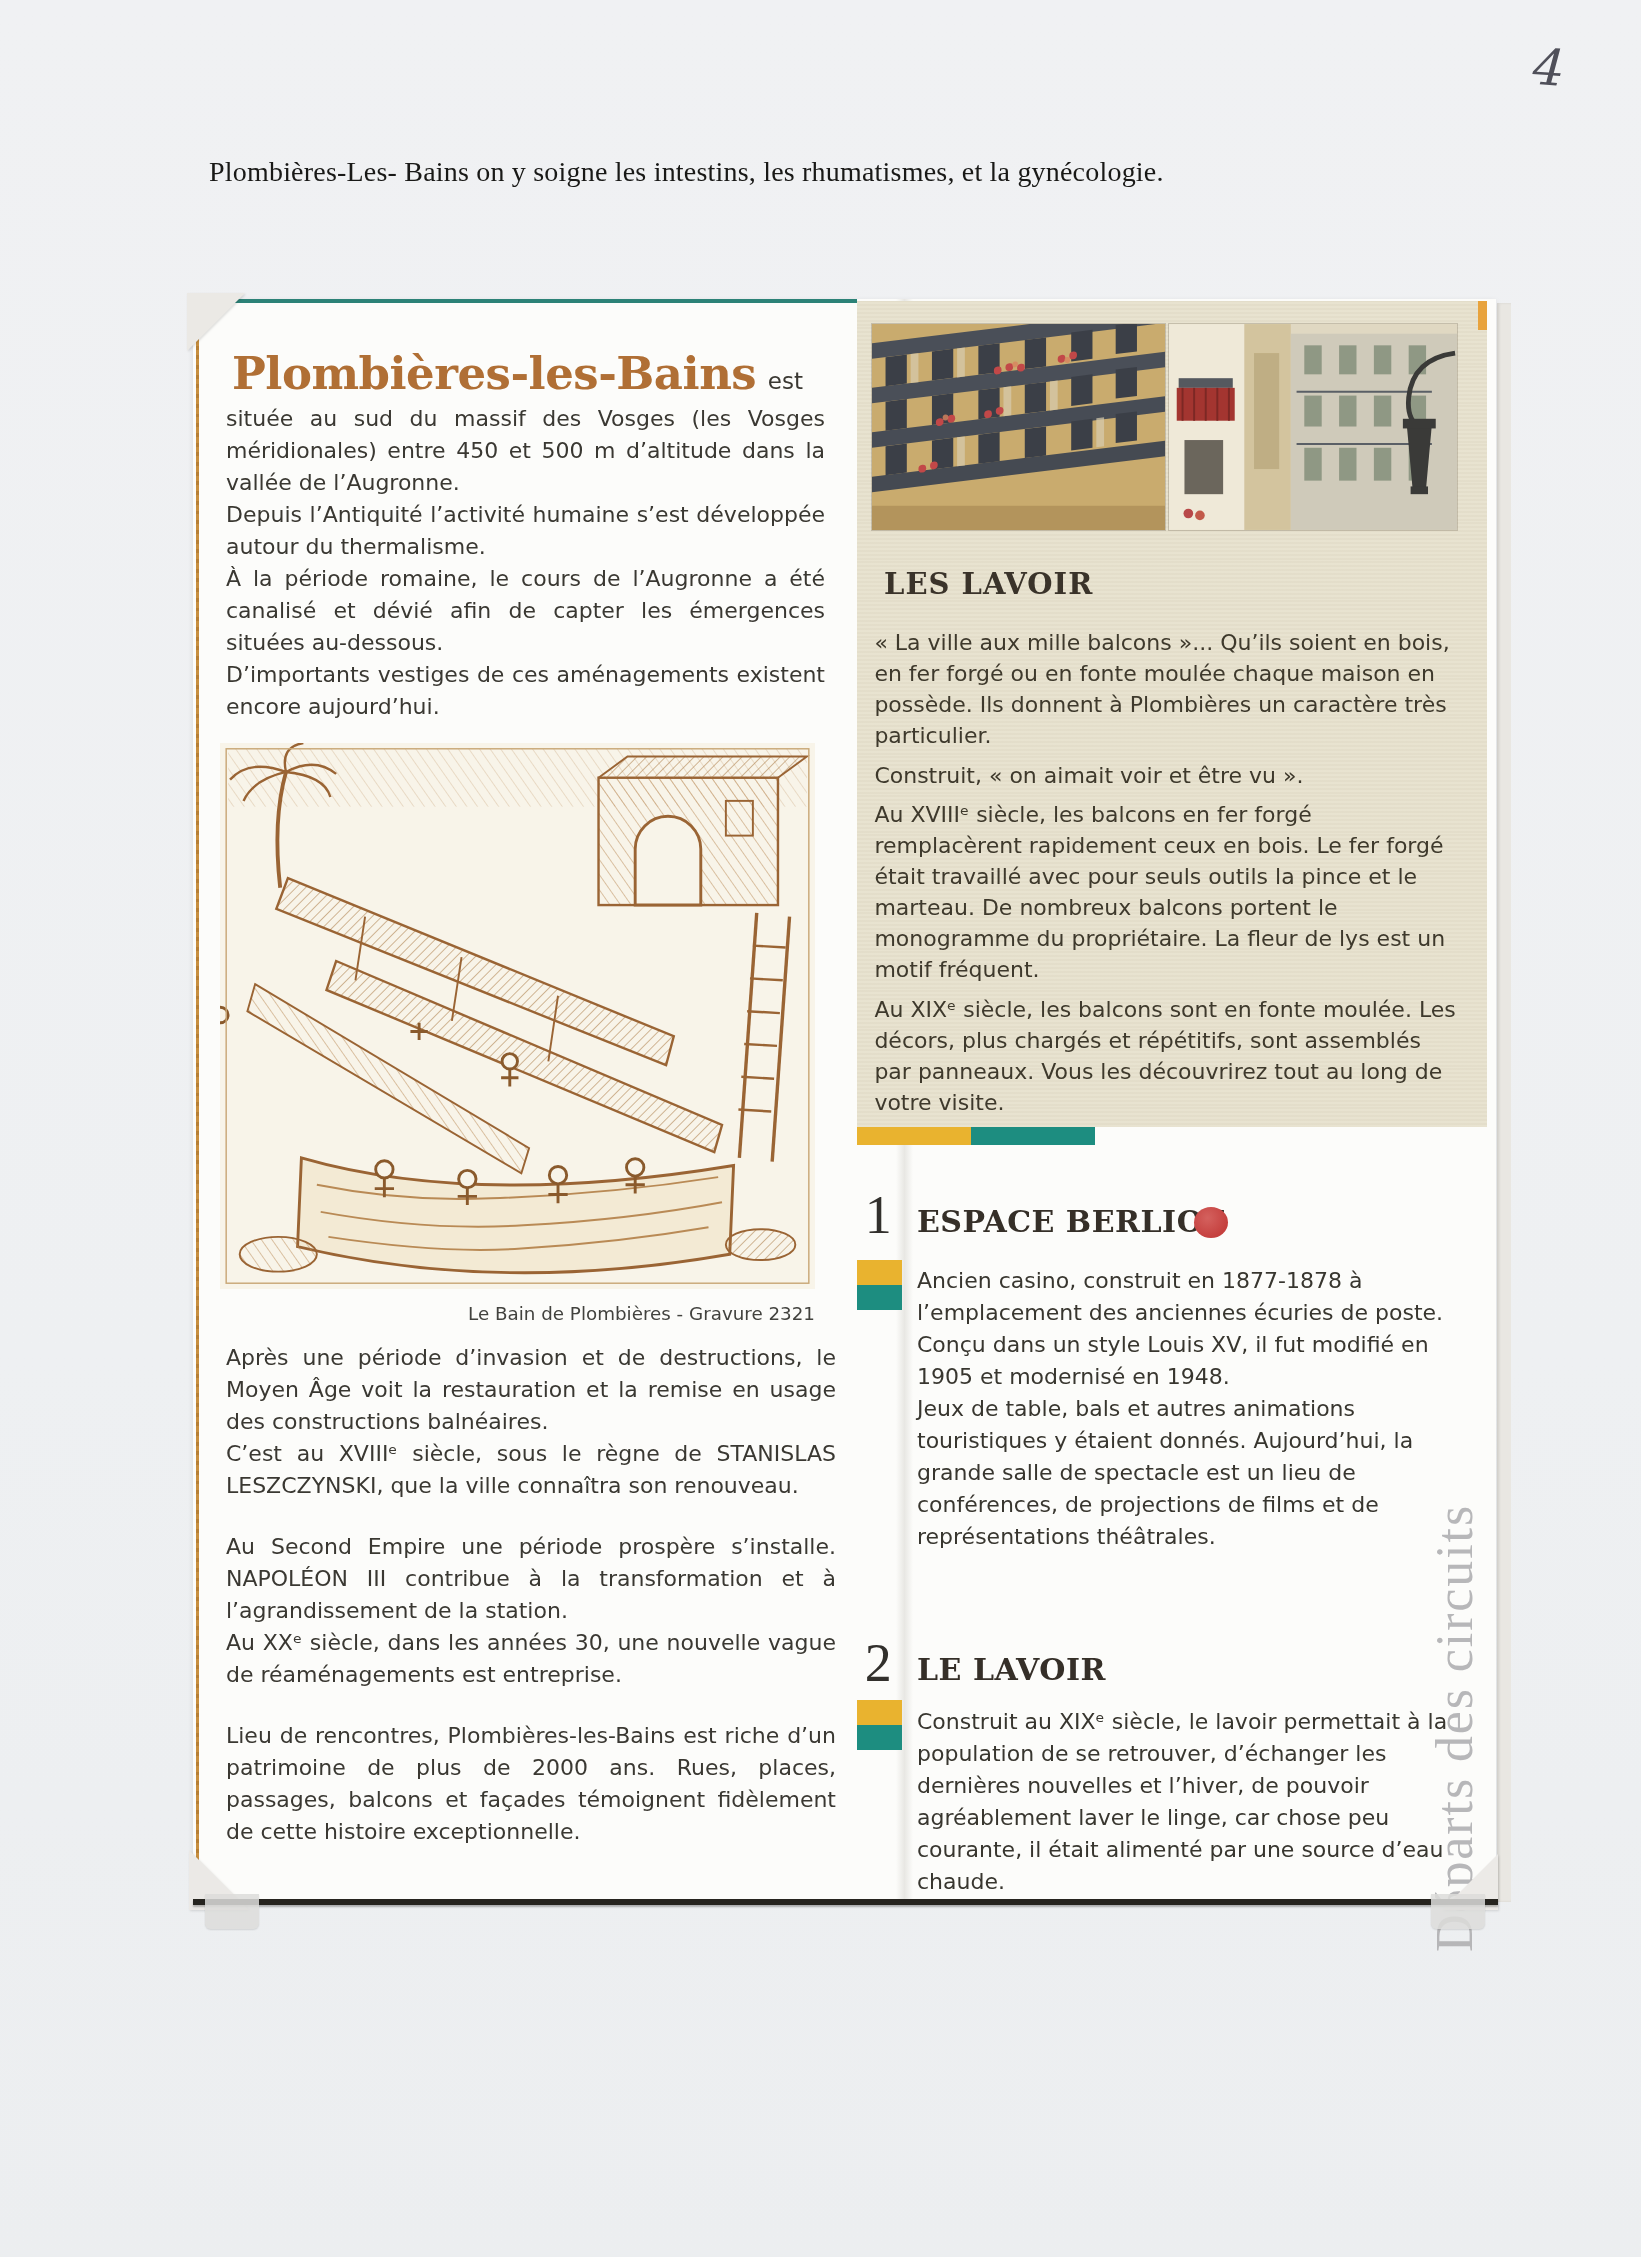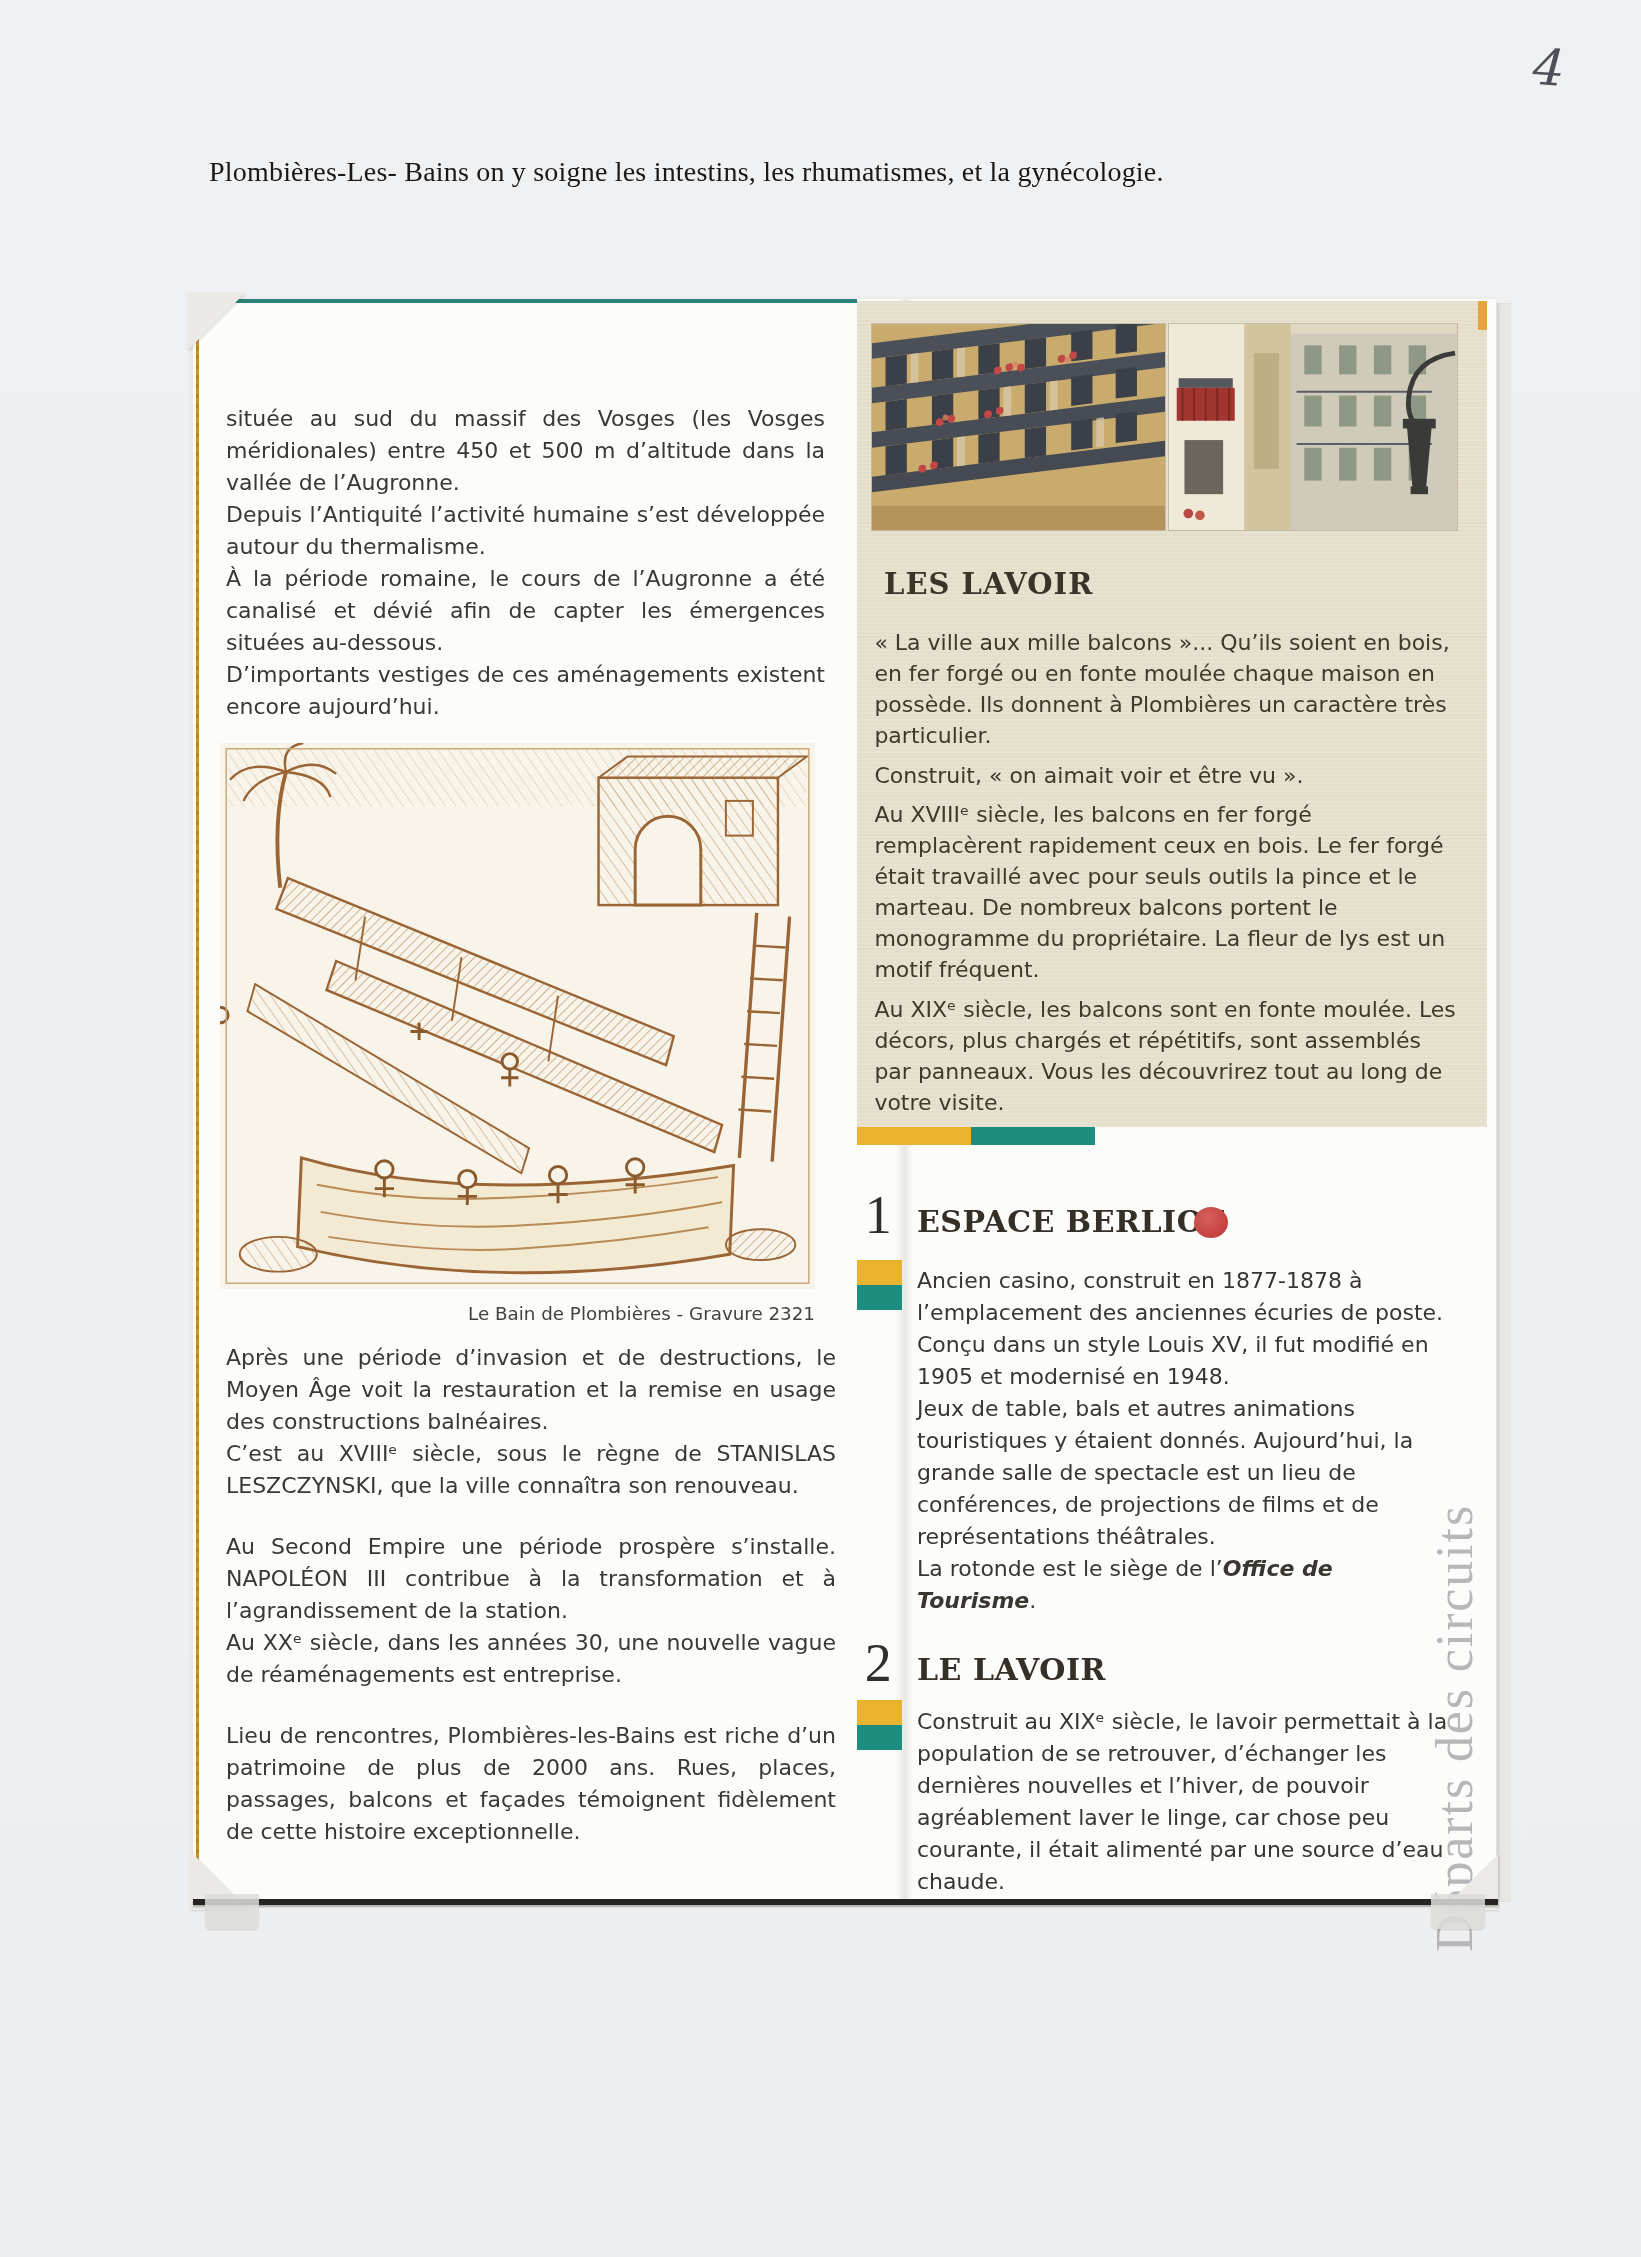--- a/index.html
+++ b/index.html
@@ -97,20 +97,23 @@
 <div class="page">
 
   <div class="handwritten">4</div>
   <div class="headline">Plombières-Les- Bains on y soigne  les intestins, les rhumatismes, et la gynécologie.</div>
   <div class="page-edge-strip"></div>
 
   <div class="brochure">
     <div class="seam-shadow"></div>
 
     <div class="left-page">
+      <div class="title-line">
+        <span class="page-title">Plombières-les-Bains</span><span class="title-suffix">est</span>
+      </div>
       <div class="intro-text">
         <p>située au sud du massif des Vosges (les Vosges méridionales) entre 450 et 500 m d’altitude dans la vallée de l’Augronne.</p>
         <p>Depuis l’Antiquité l’activité humaine s’est développée autour du thermalisme.</p>
         <p>À la période romaine, le cours de l’Augronne a été canalisé et dévié afin de capter les émergences situées au-dessous.</p>
         <p>D’importants vestiges de ces aménagements existent encore aujourd’hui.</p>
       </div>
 
       <div class="engraving">
         <svg viewBox="0 0 616 566" xmlns="http://www.w3.org/2000/svg">
           <defs>
@@ -308,21 +311,20 @@
         <div class="section-number">1</div>
         <div class="section-swatch">
           <div class="gold"></div>
           <div class="teal"></div>
         </div>
         <div class="section-title">ESPACE BERLIOZ</div>
         <div class="route-marker-dot"></div>
         <div class="section-body">
           <p>Ancien casino, construit en 1877-1878 à l’emplacement des anciennes écuries de poste. Conçu dans un style Louis XV, il fut modifié en 1905 et modernisé en 1948.</p>
           <p>Jeux de table, bals et autres animations touristiques y étaient donnés. Aujourd’hui, la grande salle de spectacle est un lieu de conférences, de projections de films et de représentations théâtrales.</p>
-          <p class="office-line"><span>La rotonde est le siège de l’</span><span class="bold-it">Office de Tourisme</span><span>.</span></p>
         </div>
       </div>
 
       <div class="section section-2">
         <div class="section-number">2</div>
         <div class="section-swatch">
           <div class="gold"></div>
           <div class="teal"></div>
         </div>
         <div class="section-title">LE LAVOIR</div>

